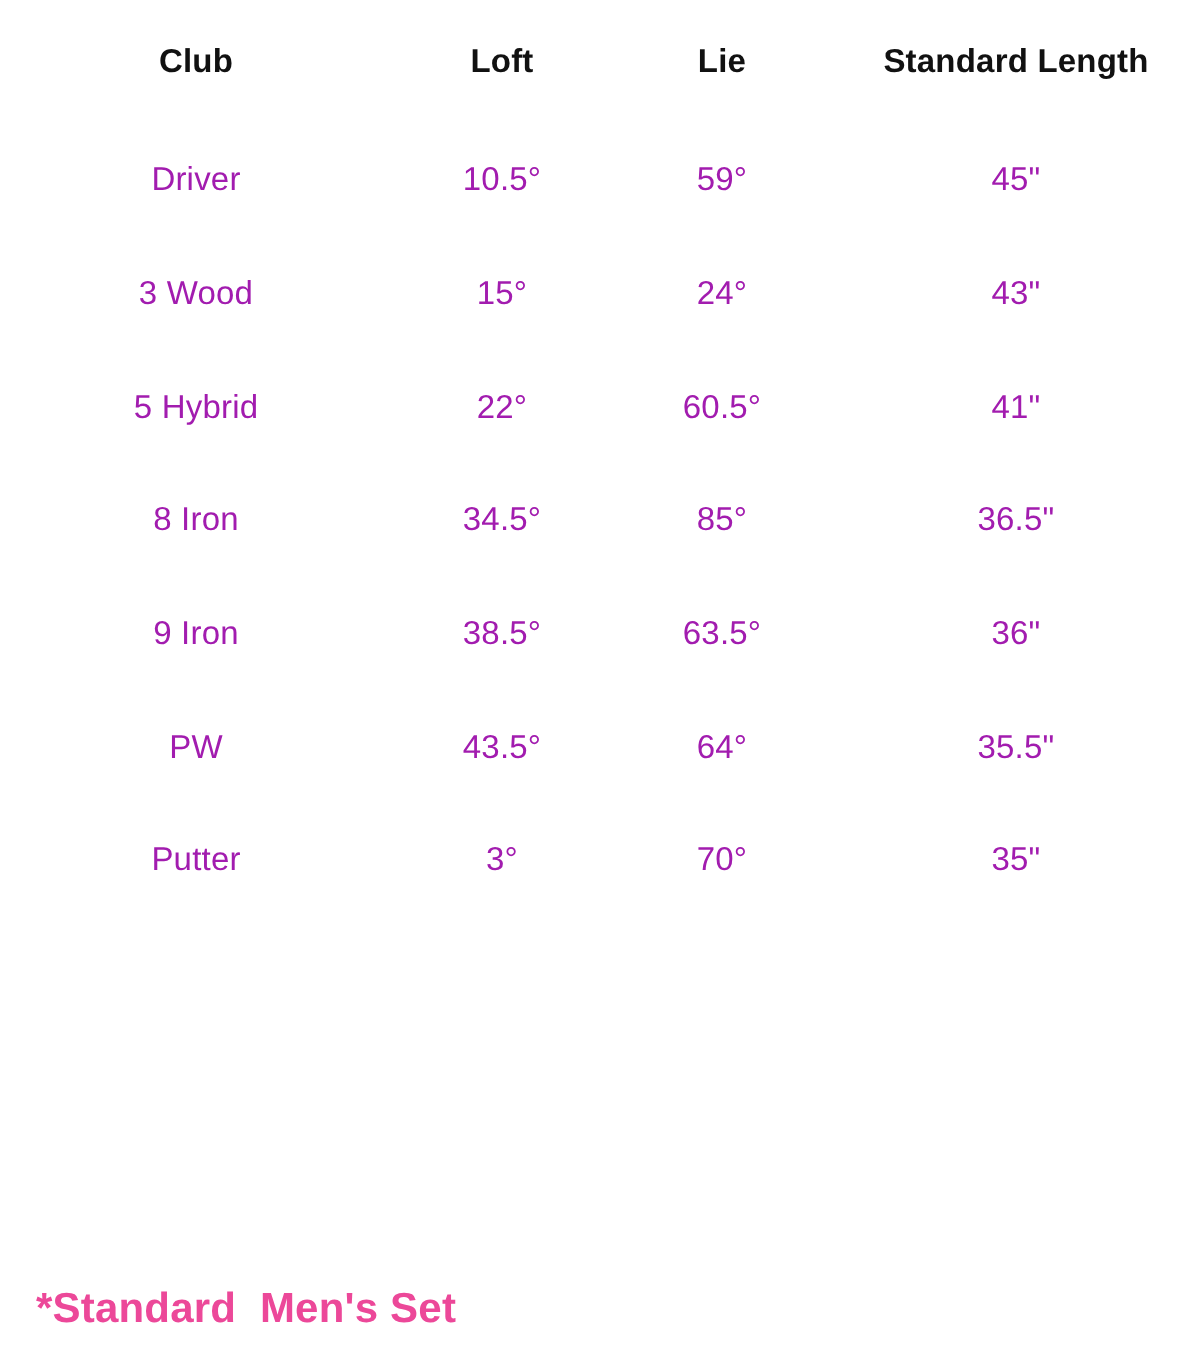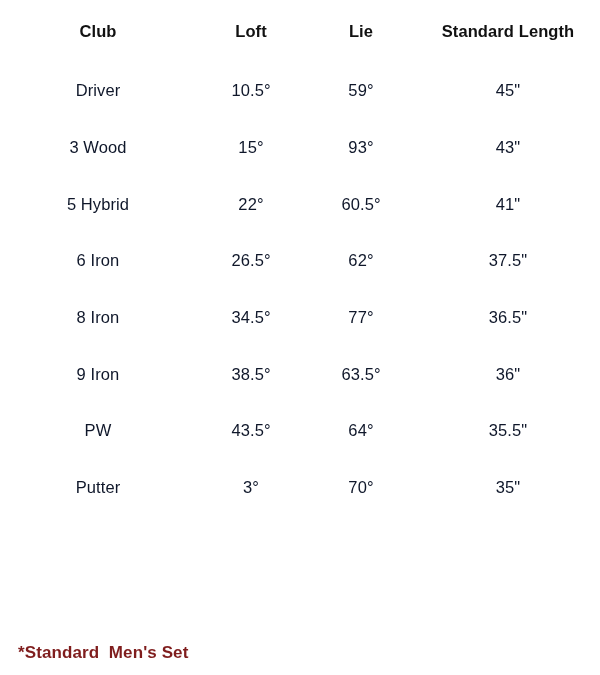--- a/index.html
+++ b/index.html
@@ -45,32 +45,32 @@
     letter-spacing: 0.1px;
   }
   table.spec-table thead th {
     font-weight: 700;
     font-size: 16.5px;
     height: 62px;
     color: #111111;
   }
   table.spec-table tbody td {
     font-weight: 400;
-    color: #0f172a;
+    color: #a21caf;
   }
   td.cell-club,
   th.head-club { padding-left: 0; }
 
   .footnote {
     position: absolute;
     left: 18px;
     top: 643px;
-    font-size: 17px;
+    font-size: 21px;
     font-weight: 700;
-    color: #7f1d1d;
+    color: #ec4899;
     letter-spacing: 0.1px;
     white-space: pre;
   }
 </style>
 </head>
 <body>
 
 <div class="sheet">
 
   <table class="spec-table">
@@ -91,39 +91,33 @@
     <tbody>
       <tr>
         <td class="cell-club">Driver</td>
         <td>10.5°</td>
         <td>59°</td>
         <td>45"</td>
       </tr>
       <tr>
         <td class="cell-club">3 Wood</td>
         <td>15°</td>
-        <td>93°</td>
+        <td>24°</td>
         <td>43"</td>
       </tr>
       <tr>
         <td class="cell-club">5 Hybrid</td>
         <td>22°</td>
         <td>60.5°</td>
         <td>41"</td>
       </tr>
       <tr>
-        <td class="cell-club">6 Iron</td>
-        <td>26.5°</td>
-        <td>62°</td>
-        <td>37.5"</td>
-      </tr>
-      <tr>
         <td class="cell-club">8 Iron</td>
         <td>34.5°</td>
-        <td>77°</td>
+        <td>85°</td>
         <td>36.5"</td>
       </tr>
       <tr>
         <td class="cell-club">9 Iron</td>
         <td>38.5°</td>
         <td>63.5°</td>
         <td>36"</td>
       </tr>
       <tr>
         <td class="cell-club">PW</td>

